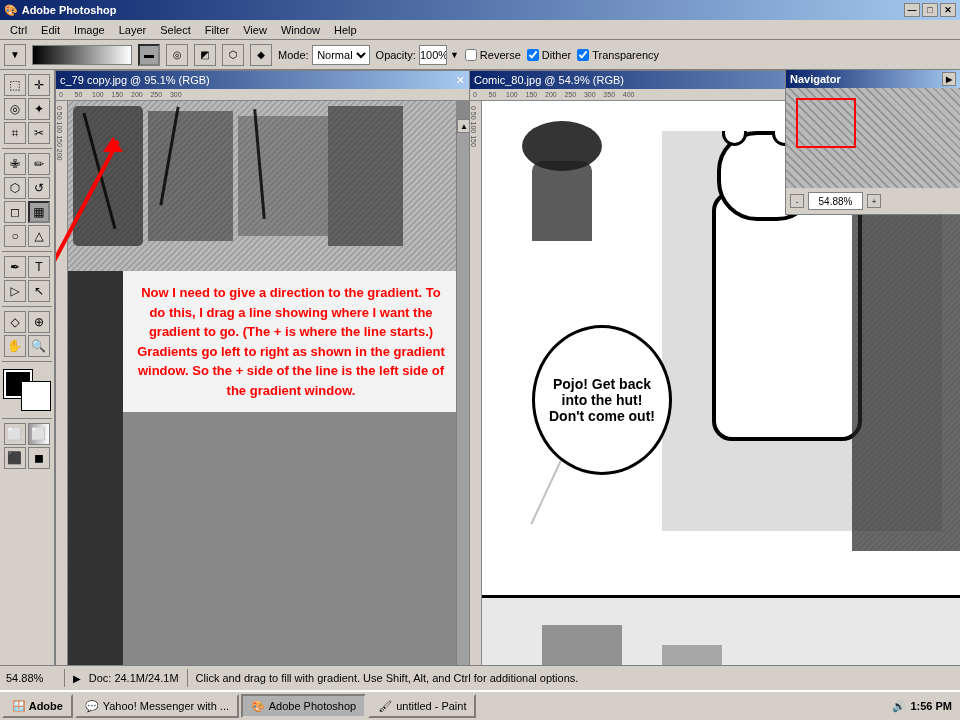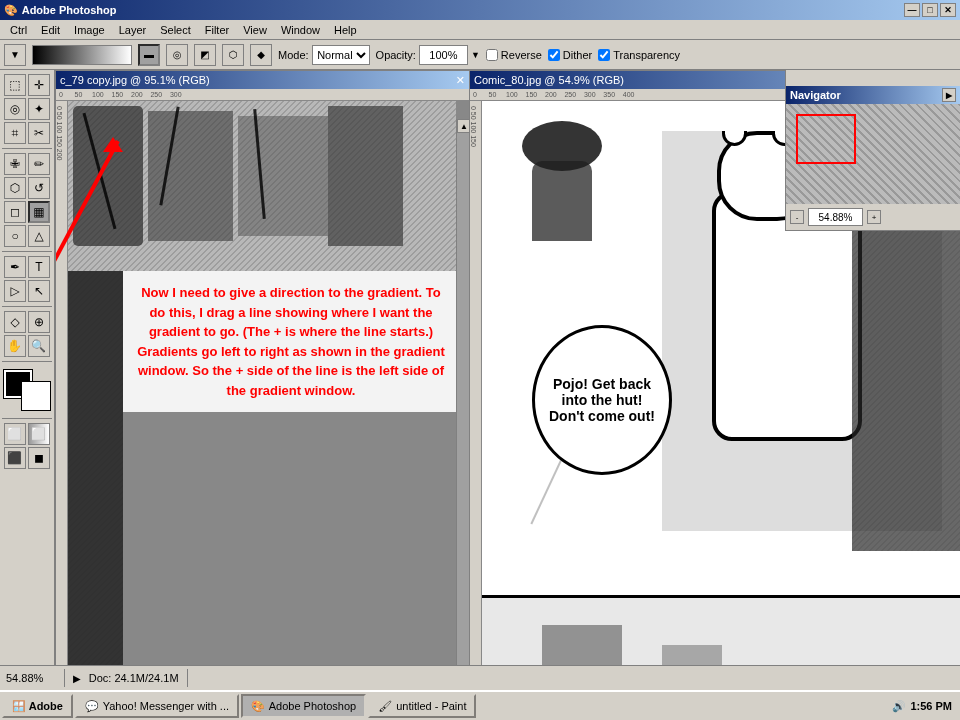--- a/index.html
+++ b/index.html
@@ -68,21 +68,21 @@
     .options-group { display: flex; align-items: center; gap: 3px; }
     .options-label { font-size: 11px; }
     .options-select {
       height: 20px;
       border: 1px solid #808080;
       background: white;
       font-size: 11px;
       text-align: right;
     }
     .options-input {
-      width: 49px; height: 20px;
+      width: 28px; height: 20px;
       border: 1px solid #808080;
       background: white;
       font-size: 11px;
       text-align: center;
     }
     .options-checkbox { width: 12px; height: 12px; }
 
     
     .main-area {
       display: flex;
@@ -223,21 +223,20 @@
     .navigator-title {
       height: 18px;
       background: linear-gradient(to right, #0a246a, #a6caf0);
       display: flex;
       align-items: center;
       justify-content: space-between;
       padding: 0 4px;
       color: white;
       font-size: 11px;
       font-weight: bold;
-      margin-top: 16px;
     }
     .navigator-preview {
       width: 100%;
       height: 100px;
       background: #c0c0c0;
       position: relative;
       overflow: hidden;
     }
     .navigator-preview-inner {
       width: 100%;
@@ -655,20 +654,21 @@
 
   </div>
 </div>
 
 <div class="status-bar">
   <span class="status-zoom">54.88%</span>
   <div class="status-divider"></div>
   <span class="status-arrow">▶</span>
   <span class="status-doc">Doc: 24.1M/24.1M</span>
   <div class="status-divider"></div>
+  <span class="status-hint">Click and drag to fill with gradient.  Use Shift, Alt, and Ctrl for additional options.</span>
 </div>
 
 <div class="taskbar">
   <button class="start-btn">
     <span>🪟</span>
     <span>Adobe</span>
   </button>
   <div class="taskbar-item">
     <span>💬</span>
     <span>Yahoo! Messenger with ...</span>

